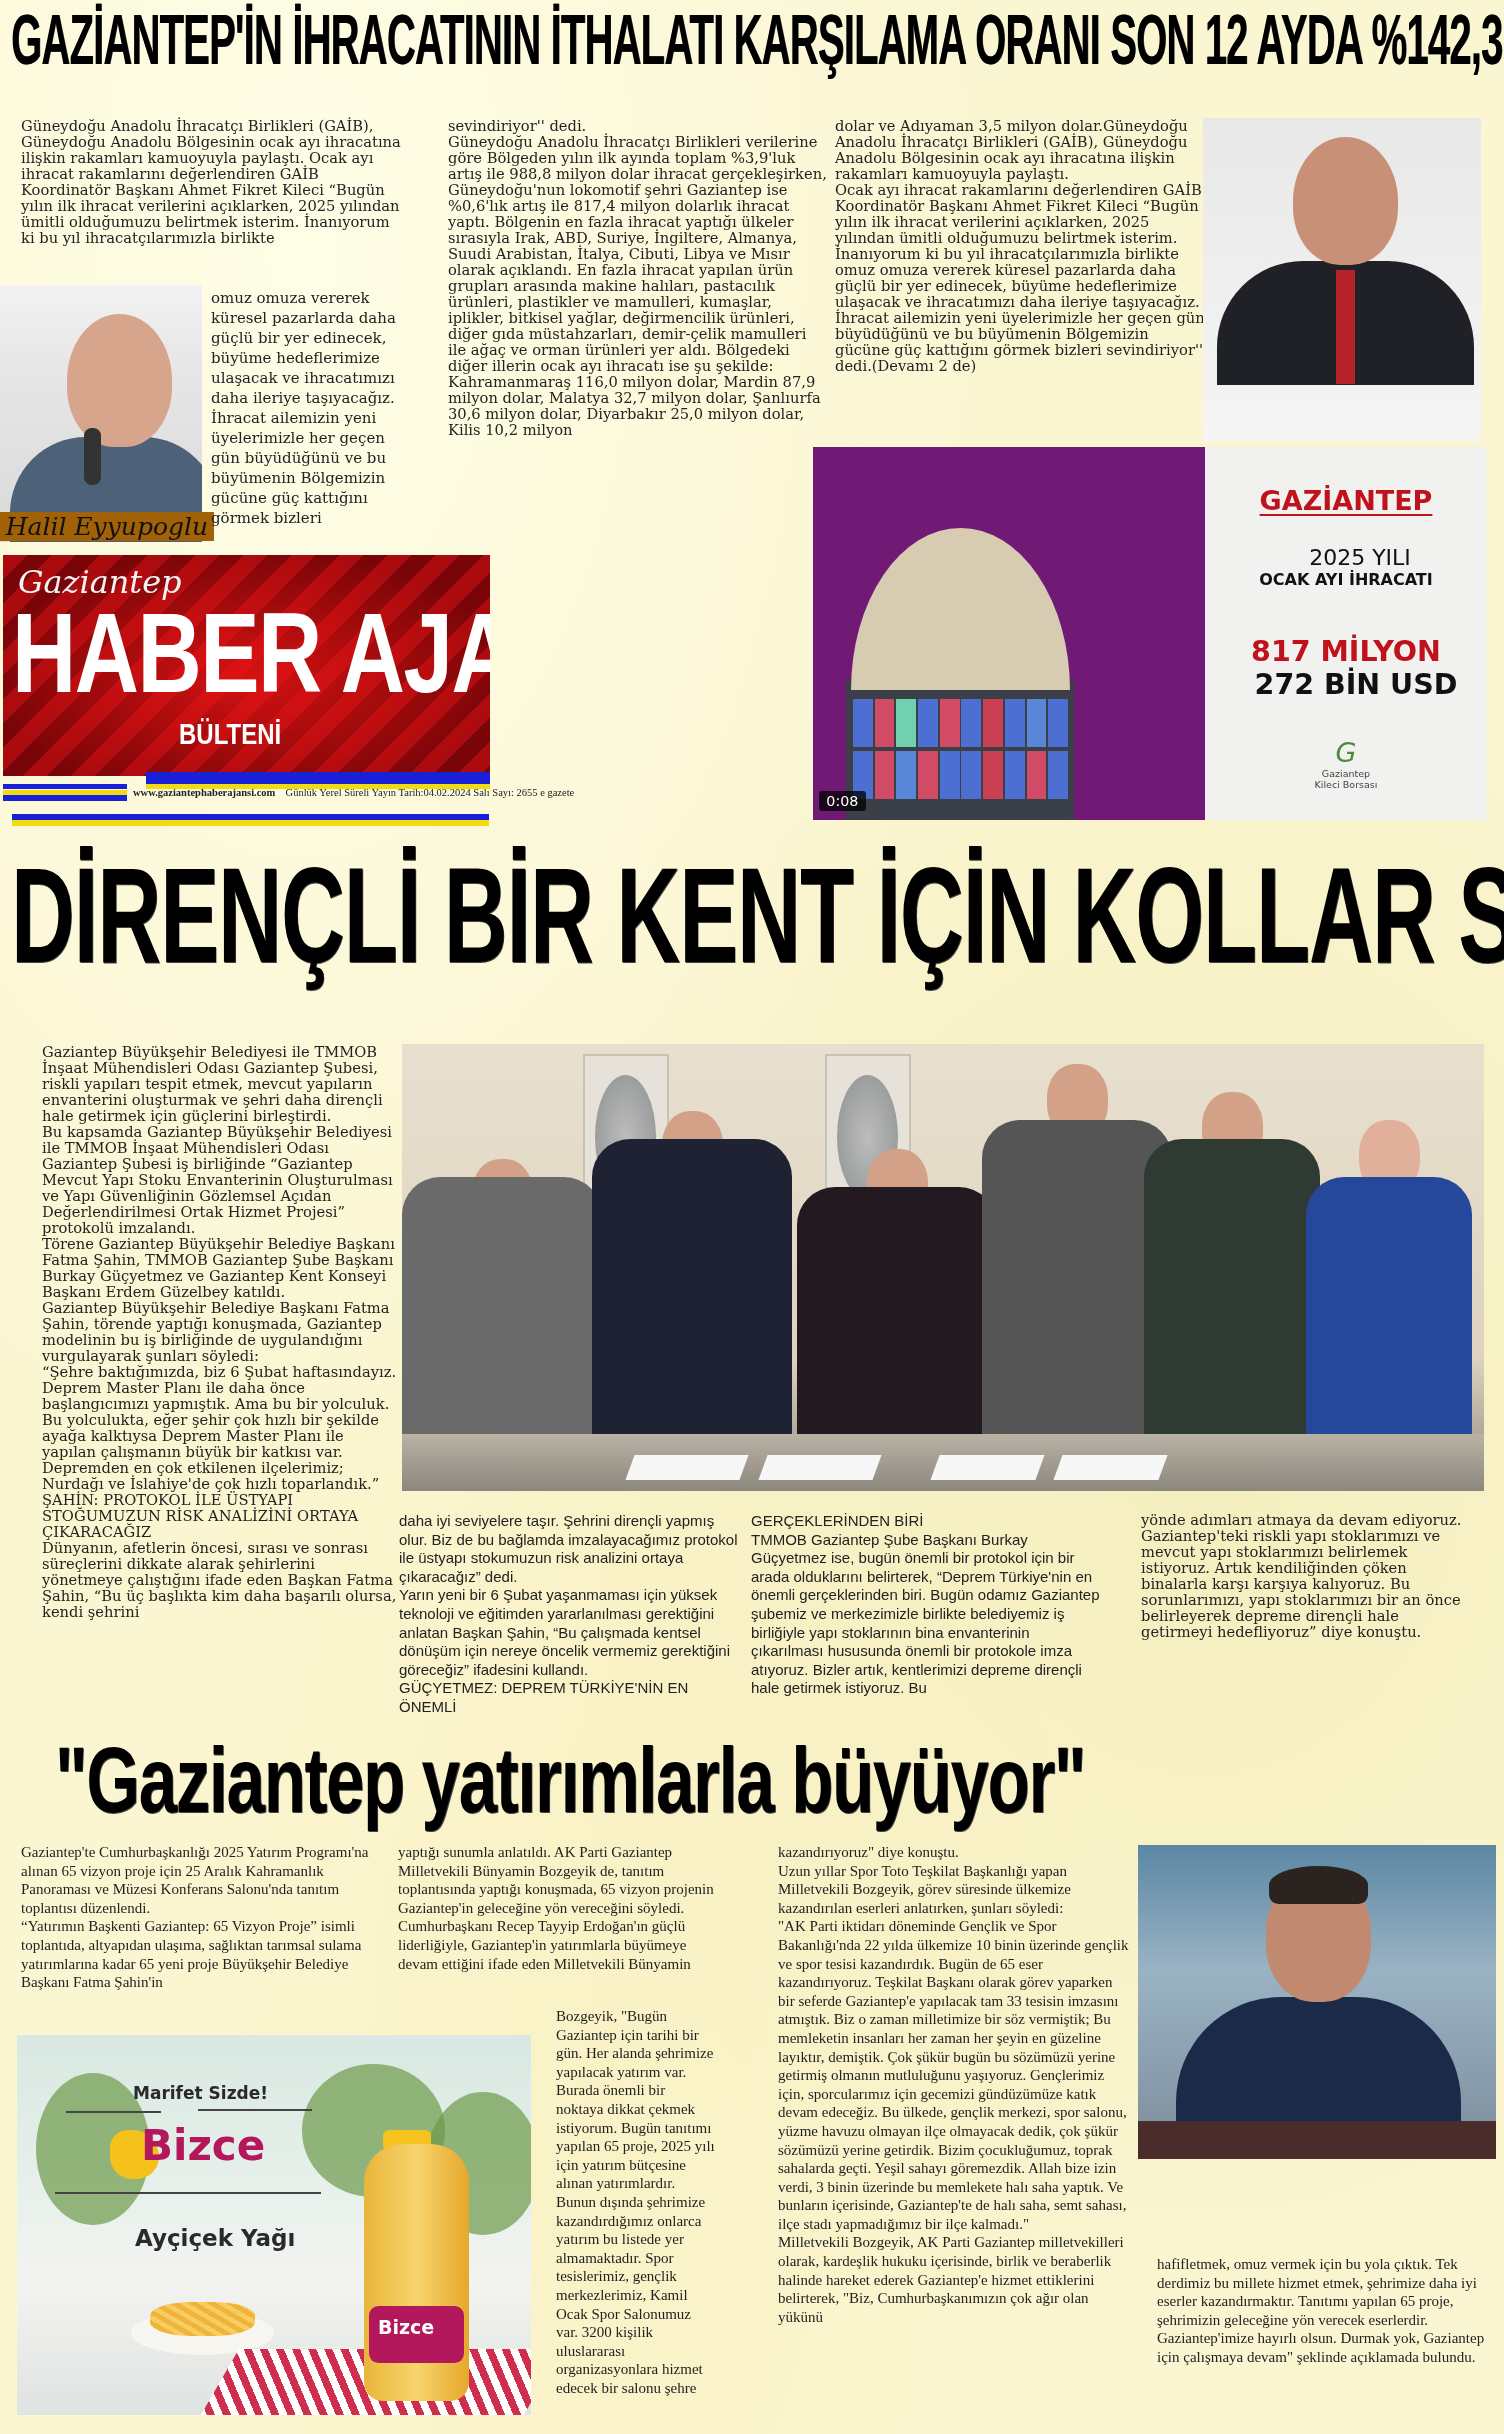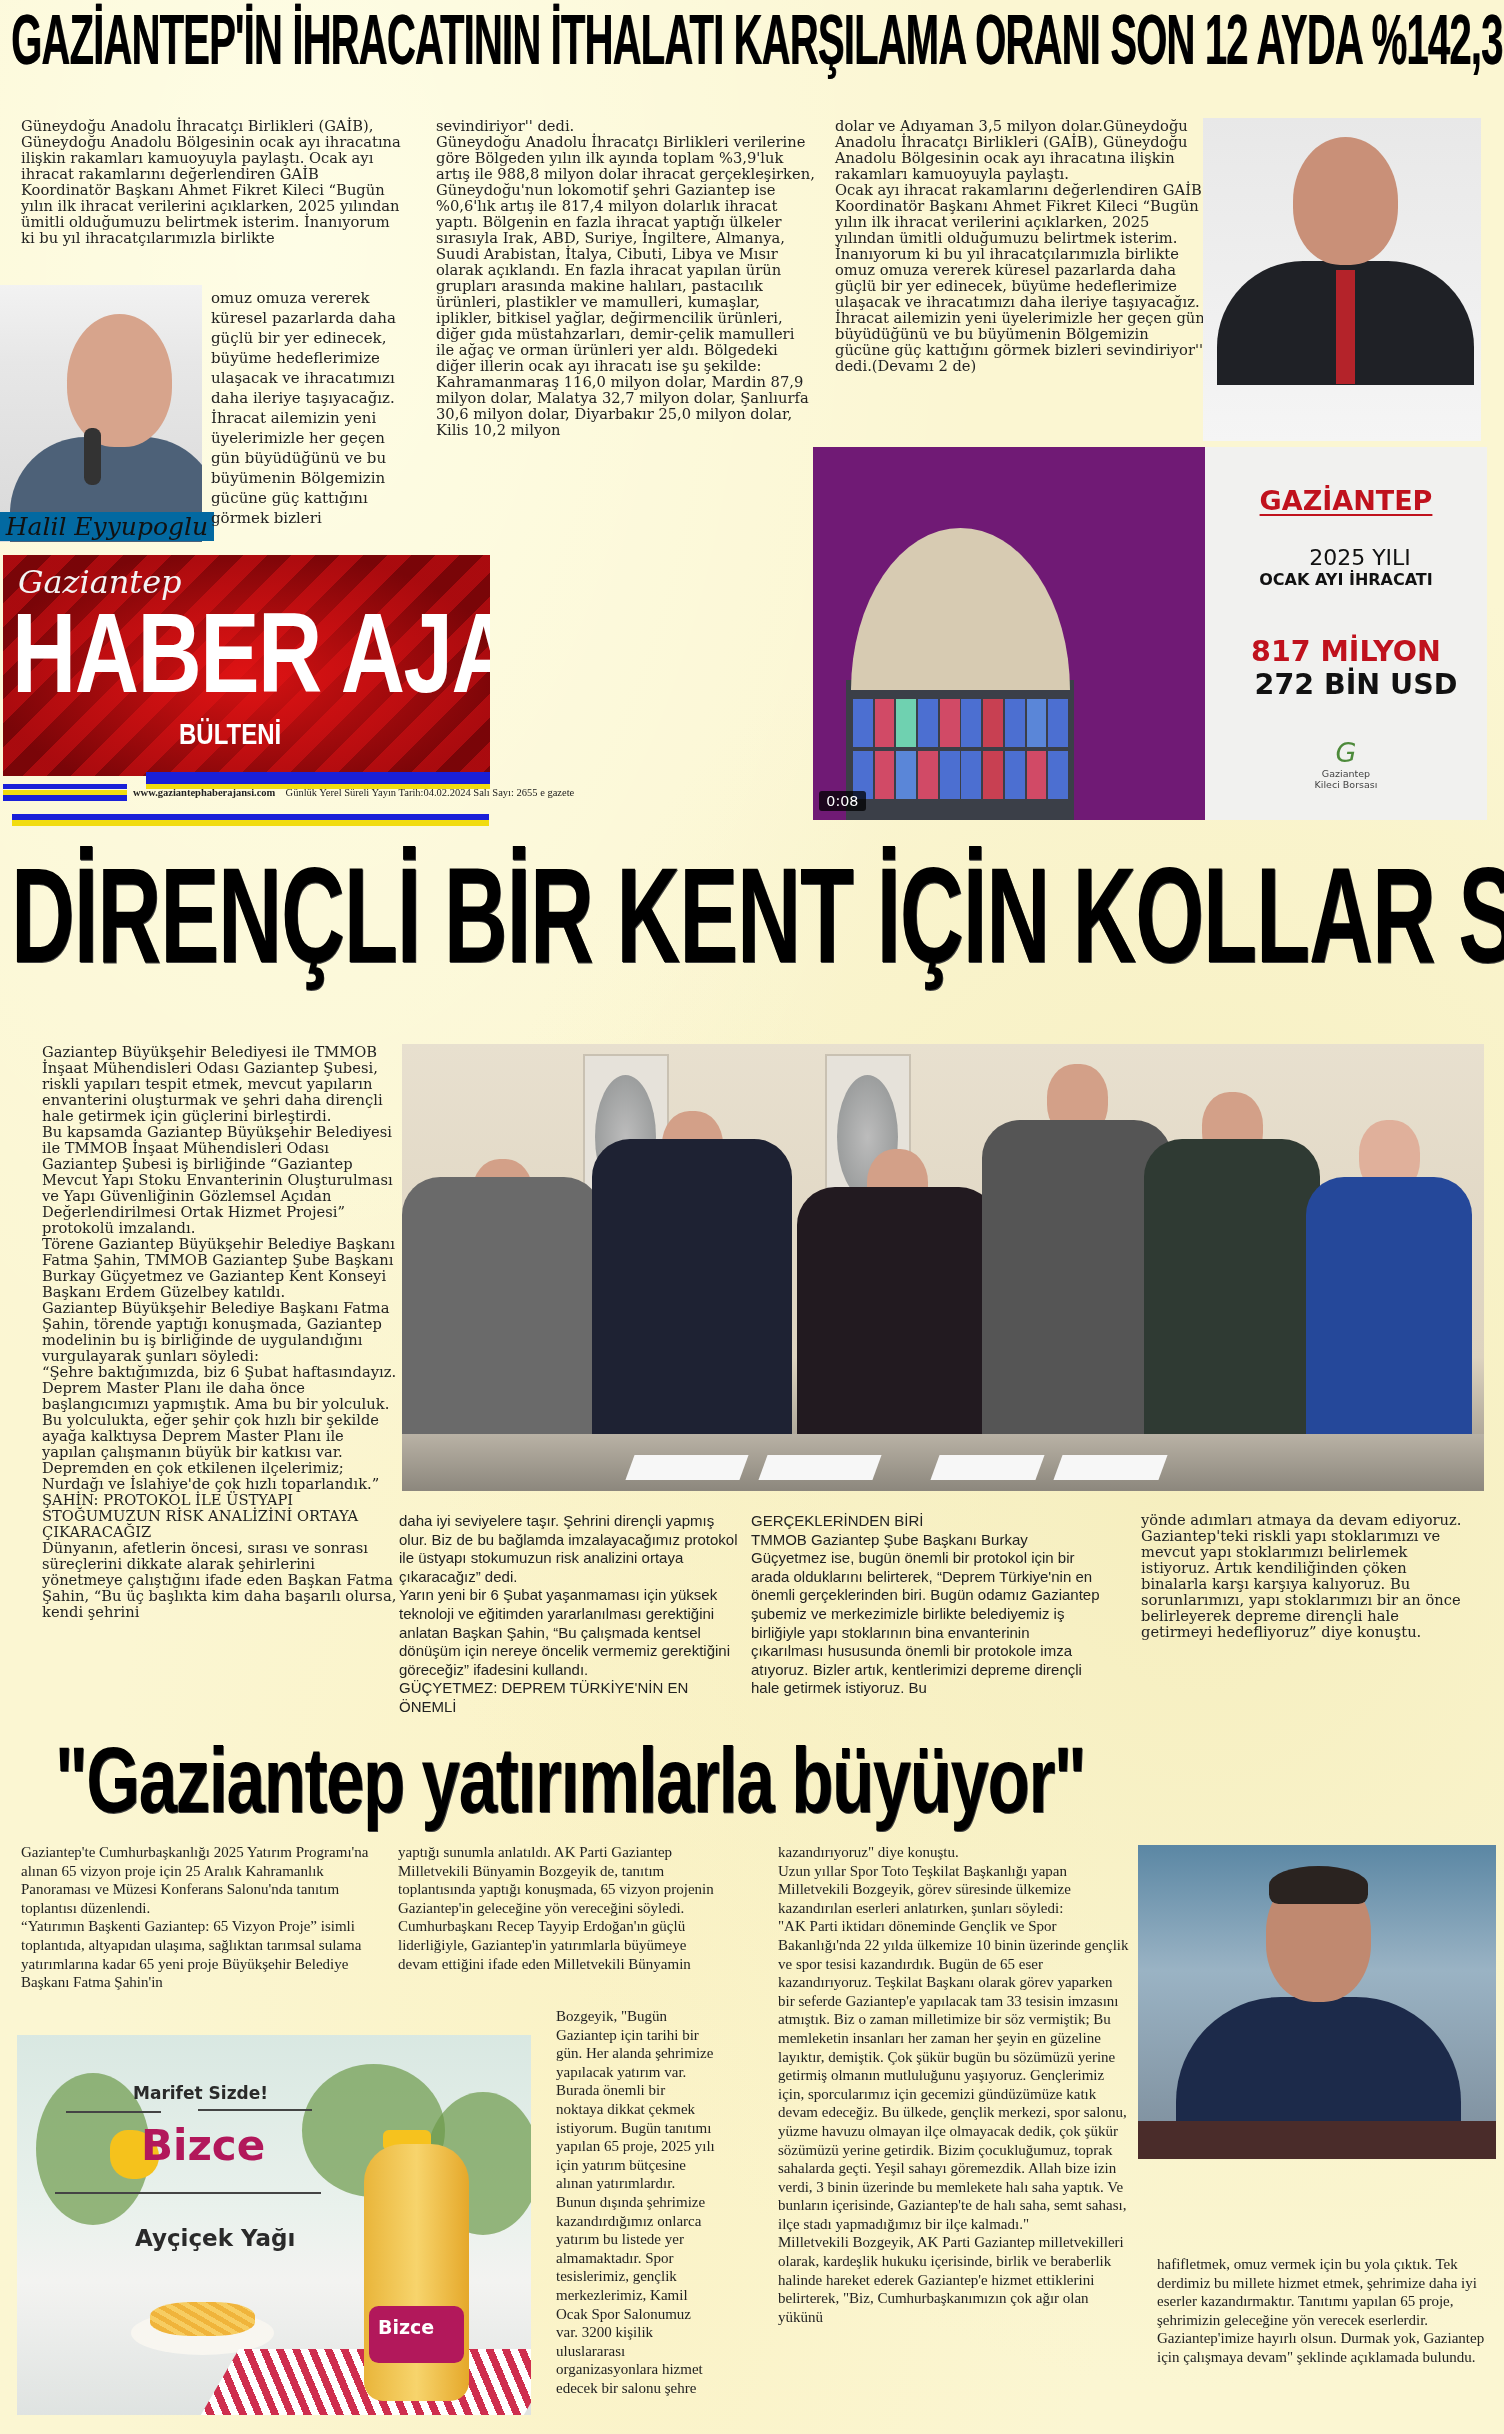--- a/index.html
+++ b/index.html
@@ -36,21 +36,21 @@
 
   
   .photo { position: absolute; overflow: hidden; }
   .portrait-left {
     background: linear-gradient(180deg, #f2f2f2 0%, #e7e7e7 30%, #d9d9d9 100%);
   }
   .portrait-left .head { position: absolute; left: 67px; top: 28.5px; width: 105px; height: 133px; border-radius: 50% 50% 45% 45%; background: #d7a48c; }
   .portrait-left .body { position: absolute; left: 9.5px; top: 152px; width: 209px; height: 114px; border-radius: 76px 76px 0 0; background: #4d6178; }
   .portrait-left .mic { position: absolute; left: 84px; top: 143px; width: 17px; height: 57px; background: #333; border-radius: 7.6px; }
   .name-tag {
-    position: absolute; background: #0369a1; font-family: "DejaVu Serif", serif; font-style: italic;
+    position: absolute; background: #a16207; font-family: "DejaVu Serif", serif; font-style: italic;
     font-size: 25px; color: #111; padding: 0 5.7px; white-space: nowrap;
   }
   .portrait-right { background: linear-gradient(180deg, #e8e8e8, #f5f5f5); }
   .portrait-right .head { position: absolute; left: 90px; top: 19px; width: 105px; height: 128px; border-radius: 50% 50% 45% 45%; background: #c99078; }
   .portrait-right .body { position: absolute; left: 14.3px; top: 143px; width: 257px; height: 124px; border-radius: 86px 86px 0 0; background: #1f2126; }
   .portrait-right .tie { position: absolute; left: 133px; top: 152px; width: 19px; height: 114px; background: #b4232a; }
 
   
   .masthead {
     position: absolute; left: 2.9px; top: 555px; width: 487px; height: 221px;
@@ -125,21 +125,21 @@
 
 <div class="photo portrait-left" style="left:0; top:285px; width:202px; height:257px;">
   <div class="body"></div>
     <div class="head"></div>
     <div class="mic"></div>
 </div>
 <div class="name-tag" style="left:0; top:512px;">Halil Eyyupoglu</div>
 
 <div class="col" style="left:211px; top:288px; width:185px; font-size:15px; line-height:20px;">omuz omuza vererek küresel pazarlarda daha güçlü bir yer edinecek, büyüme hedeflerimize ulaşacak ve ihracatımızı daha ileriye taşıyacağız. İhracat ailemizin yeni üyelerimizle her geçen gün büyüdüğünü ve bu büyümenin Bölgemizin gücüne güç kattığını görmek bizleri</div>
 
-<div class="col" style="left:436px; top:118px; width:380px; white-space:pre-line;">sevindiriyor'' dedi.
+<div class="col" style="left:448px; top:118px; width:380px; white-space:pre-line;">sevindiriyor'' dedi.
 Güneydoğu Anadolu İhracatçı Birlikleri verilerine göre Bölgeden yılın ilk ayında toplam %3,9'luk artış ile 988,8 milyon dolar ihracat gerçekleşirken, Güneydoğu'nun lokomotif şehri Gaziantep ise %0,6'lık artış ile 817,4 milyon dolarlık ihracat yaptı.  Bölgenin en fazla ihracat yaptığı ülkeler sırasıyla Irak, ABD, Suriye, İngiltere, Almanya, Suudi Arabistan, İtalya, Cibuti, Libya ve Mısır olarak açıklandı. En fazla ihracat yapılan ürün grupları arasında makine halıları, pastacılık ürünleri, plastikler ve mamulleri, kumaşlar, iplikler, bitkisel yağlar, değirmencilik ürünleri, diğer gıda müstahzarları, demir-çelik mamulleri ile ağaç ve orman ürünleri yer aldı. Bölgedeki diğer illerin ocak ayı ihracatı ise şu şekilde: Kahramanmaraş 116,0 milyon dolar, Mardin 87,9 milyon dolar, Malatya 32,7 milyon dolar, Şanlıurfa 30,6 milyon dolar, Diyarbakır 25,0 milyon dolar, Kilis 10,2 milyon</div>
 
 <div class="col" style="left:835px; top:118px; width:371px; white-space:pre-line;">dolar ve Adıyaman 3,5 milyon dolar.Güneydoğu Anadolu İhracatçı Birlikleri (GAİB), Güneydoğu Anadolu Bölgesinin ocak ayı ihracatına ilişkin rakamları kamuoyuyla paylaştı.
 Ocak ayı ihracat rakamlarını değerlendiren GAİB Koordinatör Başkanı Ahmet Fikret Kileci “Bugün yılın ilk ihracat verilerini açıklarken, 2025 yılından ümitli olduğumuzu belirtmek isterim. İnanıyorum ki bu yıl ihracatçılarımızla birlikte omuz omuza vererek küresel pazarlarda daha güçlü bir yer edinecek, büyüme hedeflerimize ulaşacak ve ihracatımızı daha ileriye taşıyacağız. İhracat ailemizin yeni üyelerimizle her geçen gün büyüdüğünü ve bu büyümenin Bölgemizin gücüne güç kattığını görmek bizleri sevindiriyor'' dedi.(Devamı 2 de)</div>
 
 <div class="photo portrait-right" style="left:1203px; top:118px; width:278px; height:323px;">
   <div class="body"></div>
     <div class="tie"></div>
     <div class="head"></div>
 </div>

